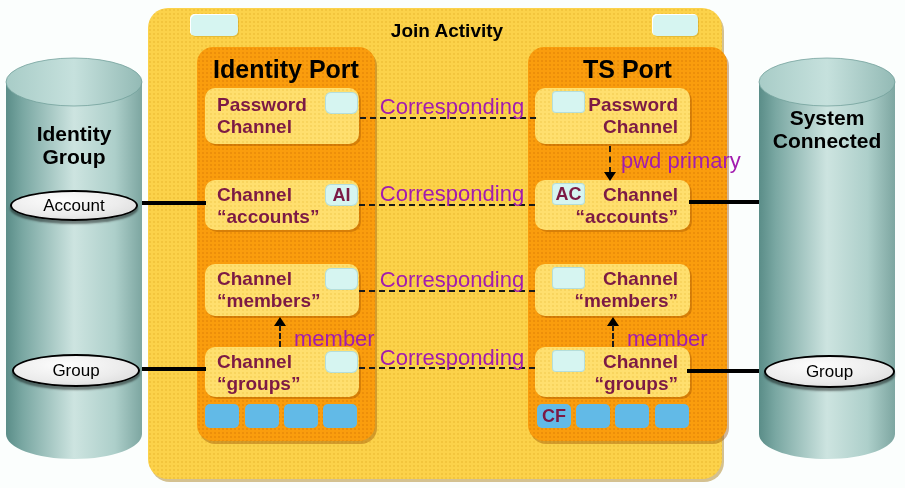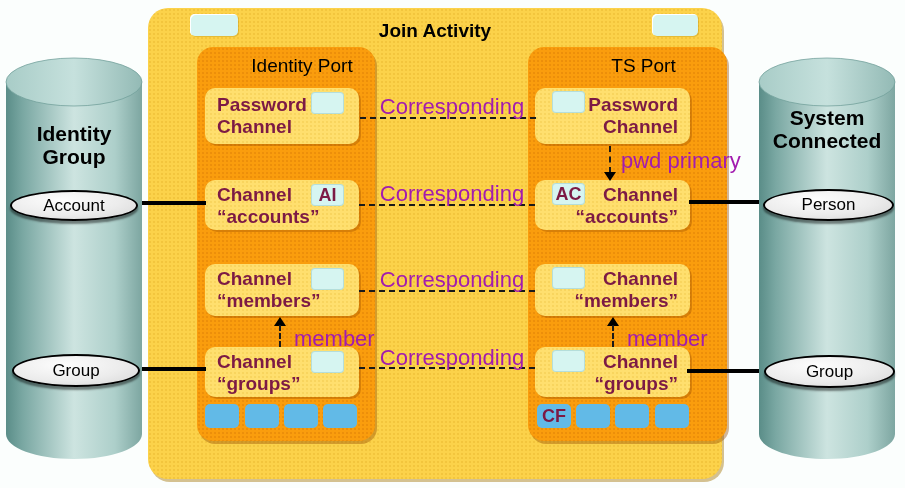--- a/index.html
+++ b/index.html
@@ -13,21 +13,21 @@
   .main{
     position:absolute;left:148px;top:8px;width:574px;height:471px;
     background-color:#FCD24A;
     background-image:radial-gradient(rgba(200,140,0,.18) 1px, rgba(0,0,0,0) 1px);
     background-size:4px 4px;
     border-radius:20px;
     box-shadow:2px 3px 0 rgba(165,120,10,.45);
     z-index:1;
   }
   .main-title{
-    position:absolute;left:0;top:12px;width:100%;
+    position:absolute;left:12px;top:12px;width:100%;
     text-align:center;font-size:19px;font-weight:bold;
   }
   .cyan-chip{
     position:absolute;height:22px;background:#D6F5F1;border-radius:5px;
     box-shadow:inset 1px 1px 0 #ffffff, 1px 1px 0 rgba(160,120,0,.25);
   }
   .chip-tl{left:42px;top:6px;width:48px;}
   .chip-tr{left:504px;top:6px;width:46px;}
   
   .port{
@@ -35,22 +35,22 @@
     background-color:#FA9D0D;
     background-image:radial-gradient(rgba(190,90,0,.22) 1px, rgba(0,0,0,0) 1px);
     background-size:4px 4px;
     border-radius:16px;
     box-shadow:2px 3px 0 rgba(150,75,0,.4);
     z-index:2;
   }
   .port-l{left:197px;}
   .port-r{left:528px;padding-left:21px;}
   .port-title{
-    position:absolute;left:16px;top:8px;width:100%;
-    text-align:center;font-size:19px;font-weight:normal;color:#000;
+    position:absolute;left:0;top:8px;width:100%;
+    text-align:center;font-size:25px;font-weight:bold;color:#000;
   }
   
   .channel{
     position:absolute;
     background-color:#FFDF6E;
     background-image:radial-gradient(rgba(210,150,0,.15) 1px, rgba(0,0,0,0) 1px);
     background-size:4px 4px;
     border-radius:10px;
     box-shadow:2px 2px 0 rgba(150,75,0,.35);
     font-size:19px;font-weight:bold;color:#7C1A45;line-height:22px;
@@ -60,21 +60,21 @@
   .ch-text{position:absolute;left:0;top:0;width:100%;height:100%;box-sizing:border-box;}
   .ch-l .ch-text{padding:6px 8px 0 12px;text-align:left;}
   .ch-r .ch-text{padding:6px 12px 0 8px;text-align:right;}
   .pad4 .ch-text{padding-top:4px;}
   .tag{
     position:absolute;width:33px;height:22px;background:#D6F5F1;border-radius:4px;
     box-shadow:inset 0 0 0 1px rgba(120,180,175,.35);
     display:flex;align-items:center;justify-content:center;
     font-size:18px;font-weight:bold;color:#7C1A45;line-height:22px;
   }
-  .tag-r{right:15px;top:4px;}
+  .tag-r{right:1px;top:4px;border-radius:6px;}
   .tag-l{left:17px;top:3px;}
   
   .sq{
     position:absolute;top:357px;width:34px;height:24px;
     background:#62BAE7;border-radius:5px;
     display:flex;align-items:center;justify-content:center;
     font-size:18px;font-weight:bold;color:#7C1A45;
   }
   
   .cyl{position:absolute;z-index:3;}
@@ -265,20 +265,17 @@
         <stop offset="1" stop-color="#93bab5"></stop>
       </linearGradient>
     </defs>
     <path d="M2,26 L2,378 C2,392 32,403 70,403 C108,403 138,392 138,378 L138,26 Z" fill="url(#bodyR)"></path>
     <ellipse cx="70" cy="26" rx="68" ry="24" fill="url(#topR)" stroke="#6f9d98" stroke-width="0.75"></ellipse>
   </svg>
   <div class="cyl-label" style="left:759px;top:106px;width:136px;">
     <div>System</div>
     <div>Connected</div>
   </div>
-  <div class="oval" style="left:763px;top:189px;width:131px;height:32px;">
-    <span>Person</span>
-  </div>
   <div class="oval" style="left:764px;top:355px;width:131px;height:33px;">
     <span>Group</span>
   </div>
 
 </div>
 
 </body></html>

